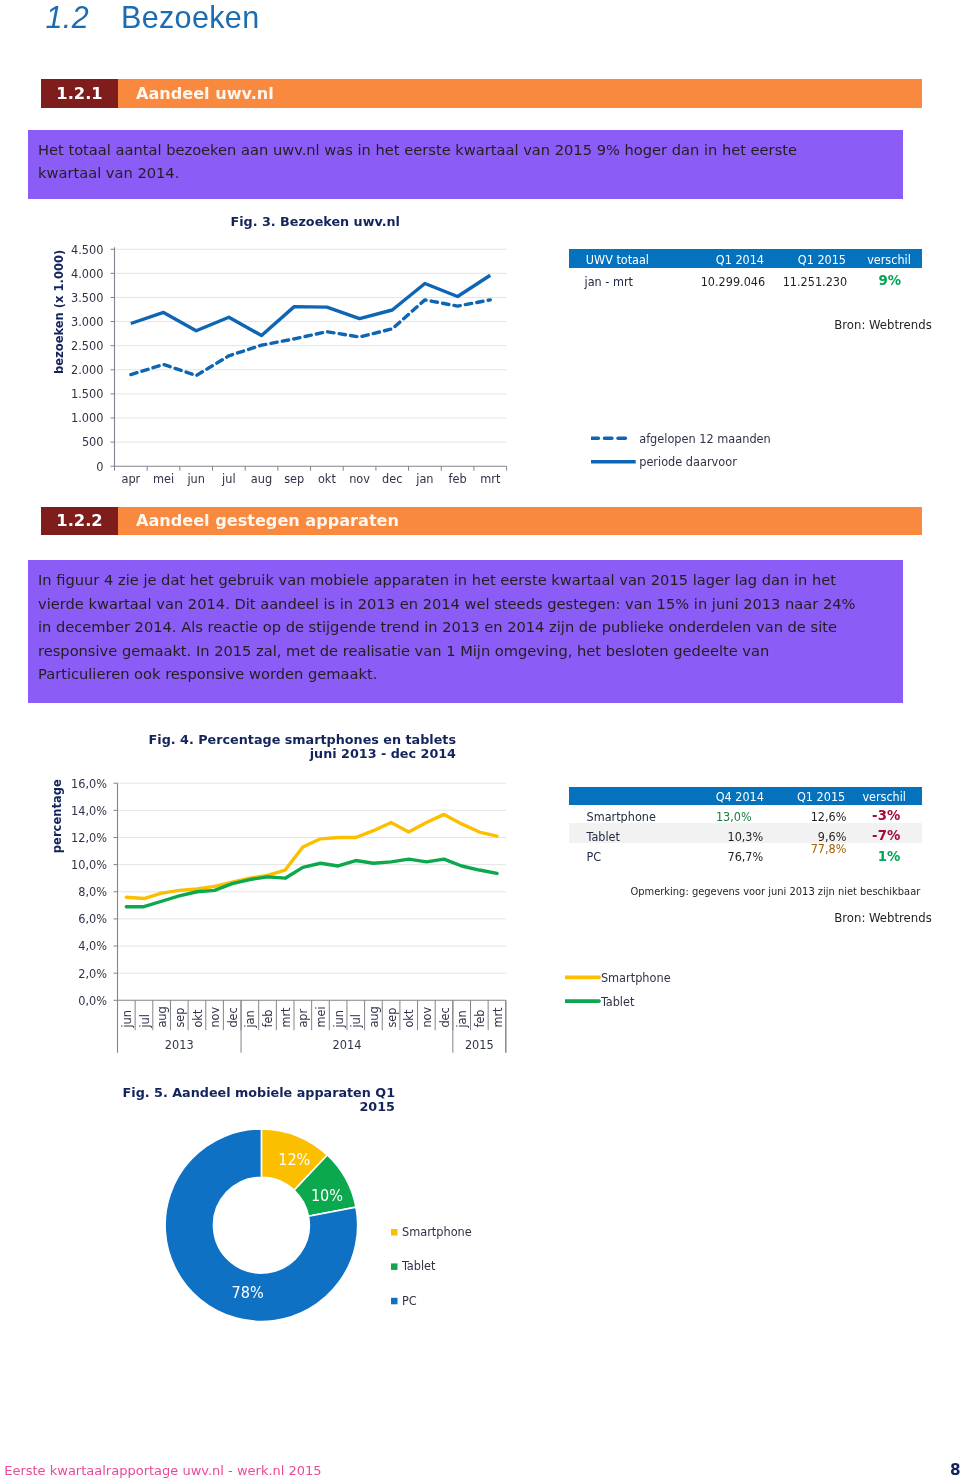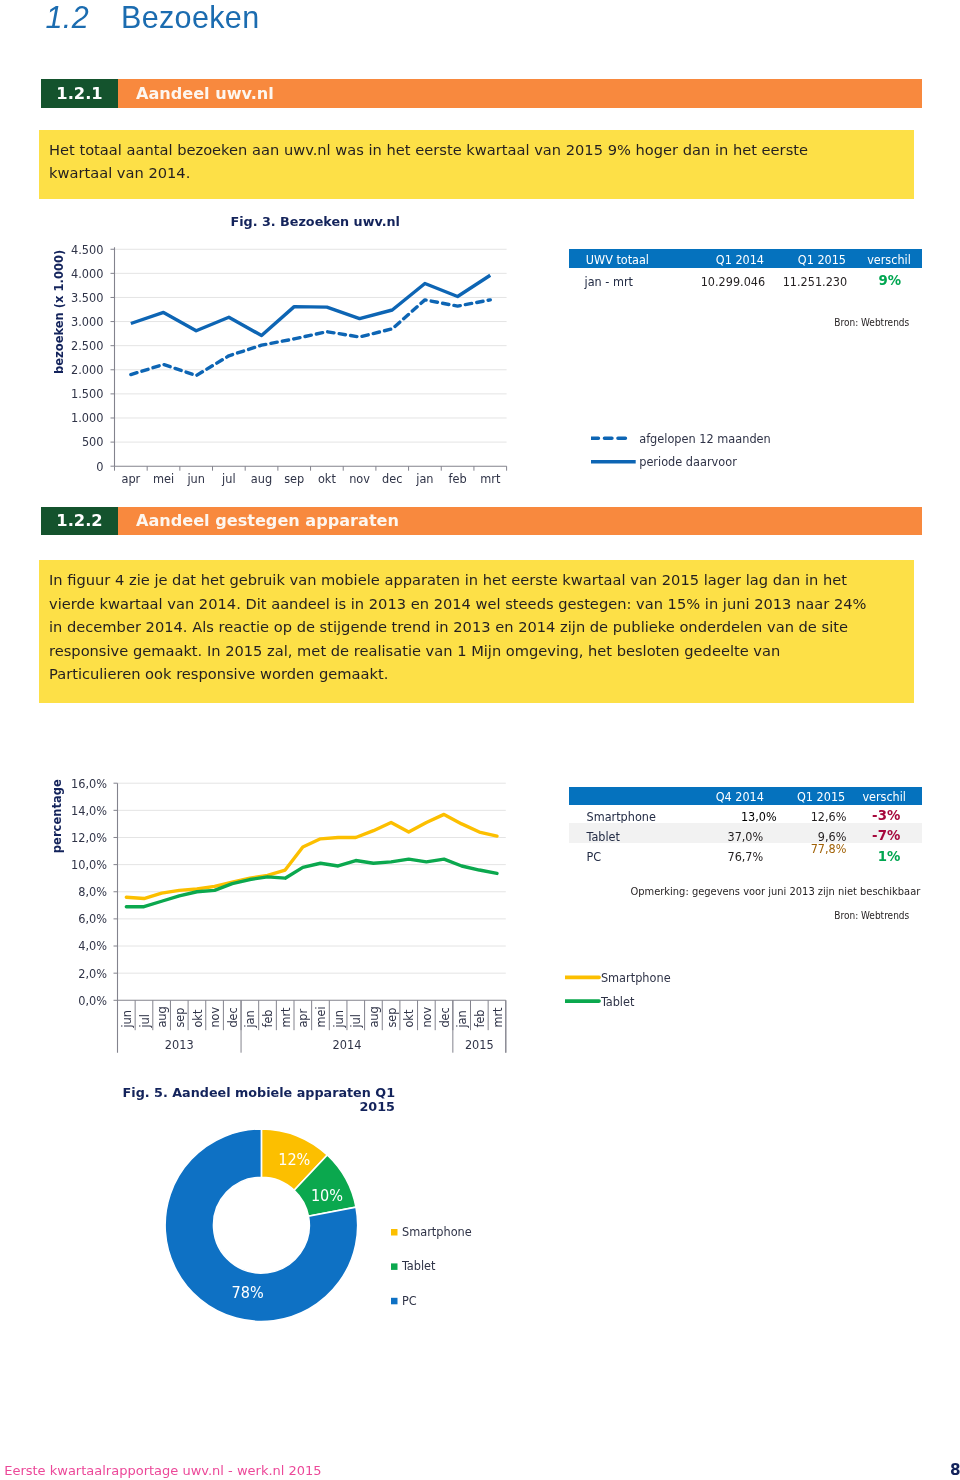--- a/index.html
+++ b/index.html
@@ -9,42 +9,42 @@
   .page{position:absolute;left:0;top:0;width:960px;height:1480px;}
   .abs{position:absolute;}
 
   
   #h-title{left:45.5px;top:-0.5px;font-family:"Liberation Sans",sans-serif;
            font-size:30.5px;color:#1b6cb0;white-space:nowrap;letter-spacing:0.35px;}
   #h-title .num{display:inline-block;width:75.5px;font-style:italic;}
 
   
   .secbar{left:41px;width:881px;height:28.7px;display:flex;align-items:stretch;}
-  .secbar .num{width:77px;background:#14532d;color:#ffffff;
+  .secbar .num{width:77px;background:#7f1d1d;color:#ffffff;
       font-size:16.3px;font-weight:bold;display:flex;align-items:center;justify-content:center;}
   .secbar .lbl{flex:1;background:#f8893e;color:#fdf6ef;
       font-size:16.1px;font-weight:bold;display:flex;align-items:center;padding-left:18px;box-sizing:border-box;}
 
   
-  .greybox{left:39px;width:875px;background:#fde047;box-sizing:border-box;}
+  .greybox{left:28px;width:875px;background:#8b5cf6;box-sizing:border-box;}
   .greybox p{margin:0;font-size:14.65px;color:#231f20;line-height:23.45px;}
 
   
   .figtitle{font-size:12.75px;font-weight:bold;color:#13235b;text-align:right;
             line-height:13.6px;white-space:pre-line;}
 
   
   .tblbox{position:absolute;width:353px;}
   .thdr{position:absolute;left:0;top:0;width:353px;height:18.8px;background:#0572be;}
   .tcell{position:absolute;font-size:12.5px;color:#232c45;line-height:17px;white-space:nowrap;font-stretch:condensed;}
   .tcell.r{text-align:right;}
   .tcell.diff{font-stretch:normal;font-size:13.3px;font-weight:bold;}
 
   .note{font-size:11px;color:#231f20;font-stretch:condensed;}
-  .srctxt{font-size:10px;color:#231f20;font-stretch:condensed;}
+  .srctxt{font-size:13px;color:#231f20;font-stretch:condensed;}
 
   .footer-l{left:4.2px;top:1462.5px;font-size:13px;color:#ec4899;}
   .footer-r{left:949.9px;top:1461px;font-size:15.2px;font-weight:bold;color:#13235b;}
   svg{display:block;}
   
   .ax{font-size:12.6px;fill:#2f3347;font-family:"DejaVu Sans",sans-serif;font-stretch:condensed;}
   .axb{font-size:12.8px;font-weight:bold;fill:#13235b;font-family:"DejaVu Sans",sans-serif;font-stretch:condensed;}
 </style>
 </head>
 <body>
@@ -153,20 +153,22 @@
 
   <div class="abs secbar" style="top:506.5px;">
     <div class="num">1.2.2</div>
     <div class="lbl">Aandeel gestegen apparaten</div>
   </div>
 
   <div class="abs greybox" style="top:560.4px;height:142.4px;padding:8px 0 0 10px;">
     <p style="width:827px">In figuur 4 zie je dat het gebruik van mobiele apparaten in het eerste kwartaal van 2015 lager lag dan in het vierde kwartaal van 2014. Dit aandeel is in 2013 en 2014 wel steeds gestegen: van 15% in juni 2013 naar 24% in december 2014. Als reactie op de stijgende trend in 2013 en 2014 zijn de publieke onderdelen van de site responsive gemaakt. In 2015 zal, met de realisatie van 1 Mijn omgeving, het besloten gedeelte van Particulieren ook responsive worden gemaakt.</p>
   </div>
 
+  <div class="abs figtitle" style="left:85px;top:733px;width:371px;">Fig. 4. Percentage smartphones en tablets
+juni 2013 - dec 2014</div>
   <div class="abs" id="fig4" style="left:0px;top:770px;">
       <svg width="540" height="300" viewBox="0 0 540 300">
         <line x1="113.5" y1="230.3" x2="117.5" y2="230.3" stroke="#83838d" stroke-width="1"></line>
         <text x="107.1" y="234.70000000000002" text-anchor="end" class="ax">0,0%</text>
         <line x1="117.5" y1="203.16250000000002" x2="505.8" y2="203.16250000000002" stroke="#e4e4e4" stroke-width="1"></line>
         <line x1="113.5" y1="203.16250000000002" x2="117.5" y2="203.16250000000002" stroke="#83838d" stroke-width="1"></line>
         <text x="107.1" y="207.56250000000003" text-anchor="end" class="ax">2,0%</text>
         <line x1="117.5" y1="176.025" x2="505.8" y2="176.025" stroke="#e4e4e4" stroke-width="1"></line>
         <line x1="113.5" y1="176.025" x2="117.5" y2="176.025" stroke="#83838d" stroke-width="1"></line>
         <text x="107.1" y="180.425" text-anchor="end" class="ax">4,0%</text>
@@ -245,26 +247,26 @@
         <text x="0" y="0" transform="translate(60.8,46.2) rotate(-90)" text-anchor="middle" class="axb">percentage</text>
       </svg>
     </div>
 
   <div class="abs tblbox" id="tbl2" style="left:568.6px;top:786.6px;">
       <div class="thdr"></div>
       <div class="tcell r" style="right:157.7px;top:1px;color:#ffffff">Q4 2014</div>
       <div class="tcell r" style="right:76.39999999999998px;top:1px;color:#ffffff">Q1 2015</div>
       <div class="tcell r" style="right:15.600000000000023px;top:1px;color:#ffffff">verschil</div>
       <div class="tcell" style="left:18px;top:21.4px">Smartphone</div>
-      <div class="tcell r" style="right:145px;top:21.4px;color:#000000">13,0%</div>
+      <div class="tcell r" style="right:170px;top:21.4px;color:#15803d">13,0%</div>
       <div class="tcell r" style="right:75.19999999999999px;top:21.4px;color:#231f20">12,6%</div>
       <div class="tcell r diff" style="right:21.399999999999977px;top:20.7px;color:#a6093d">-3%</div>
       <div style="position:absolute;left:0;top:36.25px;width:353px;height:20.4px;background:#f2f2f2"></div>
       <div class="tcell" style="left:18px;top:41.55px">Tablet</div>
-      <div class="tcell r" style="right:158.4px;top:41.55px;color:#231f20">37,0%</div>
+      <div class="tcell r" style="right:158.4px;top:41.55px;color:#231f20">10,3%</div>
       <div class="tcell r" style="right:75.19999999999999px;top:41.55px;color:#231f20">9,6%</div>
       <div class="tcell r diff" style="right:21.399999999999977px;top:40.849999999999994px;color:#a6093d">-7%</div>
       <div class="tcell" style="left:18px;top:61.699999999999996px">PC</div>
       <div class="tcell r" style="right:158.4px;top:61.699999999999996px;color:#231f20">76,7%</div>
       <div class="tcell r" style="right:75.19999999999999px;top:53px;color:#a16207">77,8%</div>
       <div class="tcell r diff" style="right:21.399999999999977px;top:60.99999999999999px;color:#00a651">1%</div>
     </div>
   <div class="abs note" style="left:630.5px;top:885px;">Opmerking: gegevens voor juni 2013 zijn niet beschikbaar</div>
   <div class="abs srctxt" style="left:834.3px;top:909.5px;">Bron: Webtrends</div>
 

